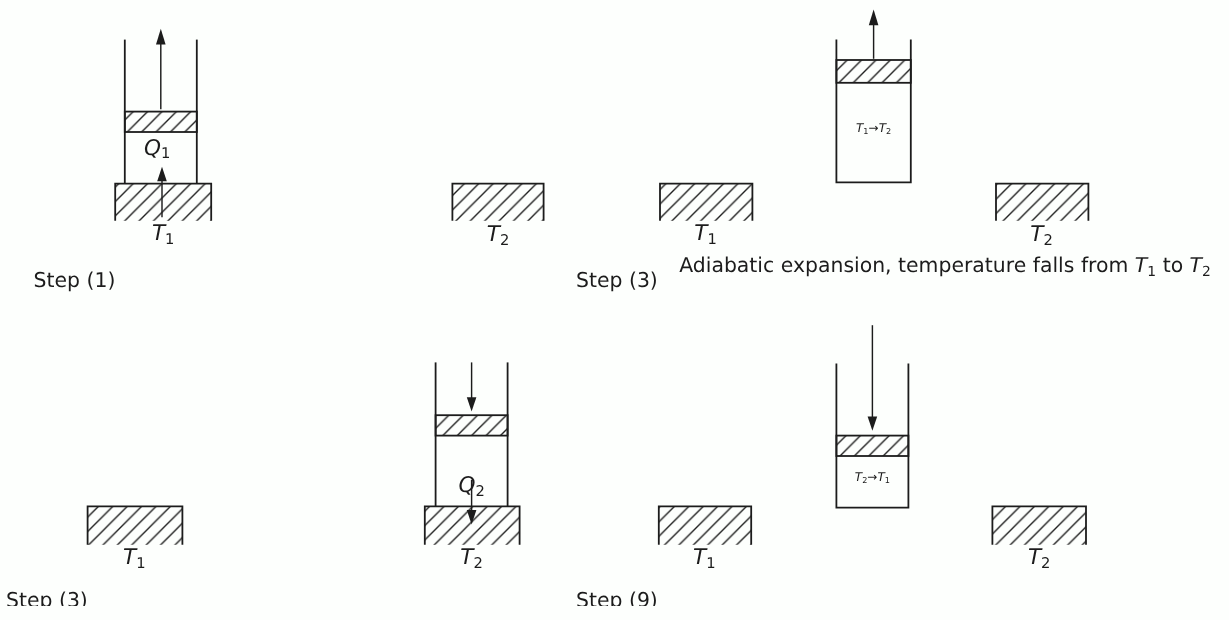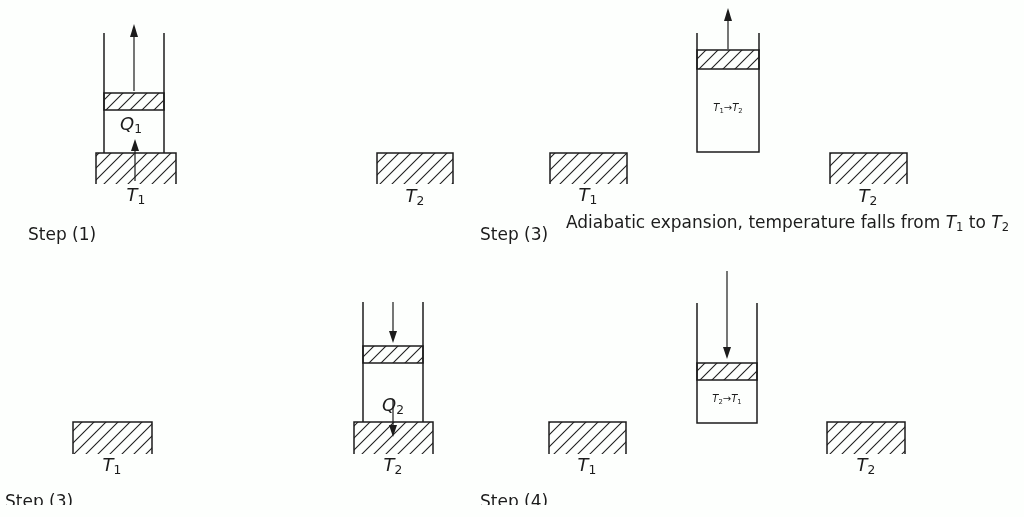--- a/index.html
+++ b/index.html
@@ -138,15 +138,15 @@
   <div class="lbl small" style="left:727px; top:393px;"><i class="mvar">T</i><sub>2</sub>→<i class="mvar">T</i><sub>1</sub></div>
   <div class="lbl" style="left:866px; top:455px;"><i class="mvar">T</i><sub>2</sub></div>
 
   <div class="cap" style="left:28px;  top:224px;">Step (1)</div>
 
   <div class="cap" style="left:480px; top:224px;">Step (3)</div>
   <div class="cap" style="left:566px; top:212px;">Adiabatic expansion, temperature falls from <i class="mvar">T</i><sub>1</sub> to <i class="mvar">T</i><sub>2</sub></div>
 
   <div class="cap" style="left:5px;   top:491px;">Step (3)</div>
 
-  <div class="cap" style="left:480px; top:491px;">Step (4)</div>
+  <div class="cap" style="left:480px; top:491px;">Step (9)</div>
 
 </div>
 
 </body></html>

